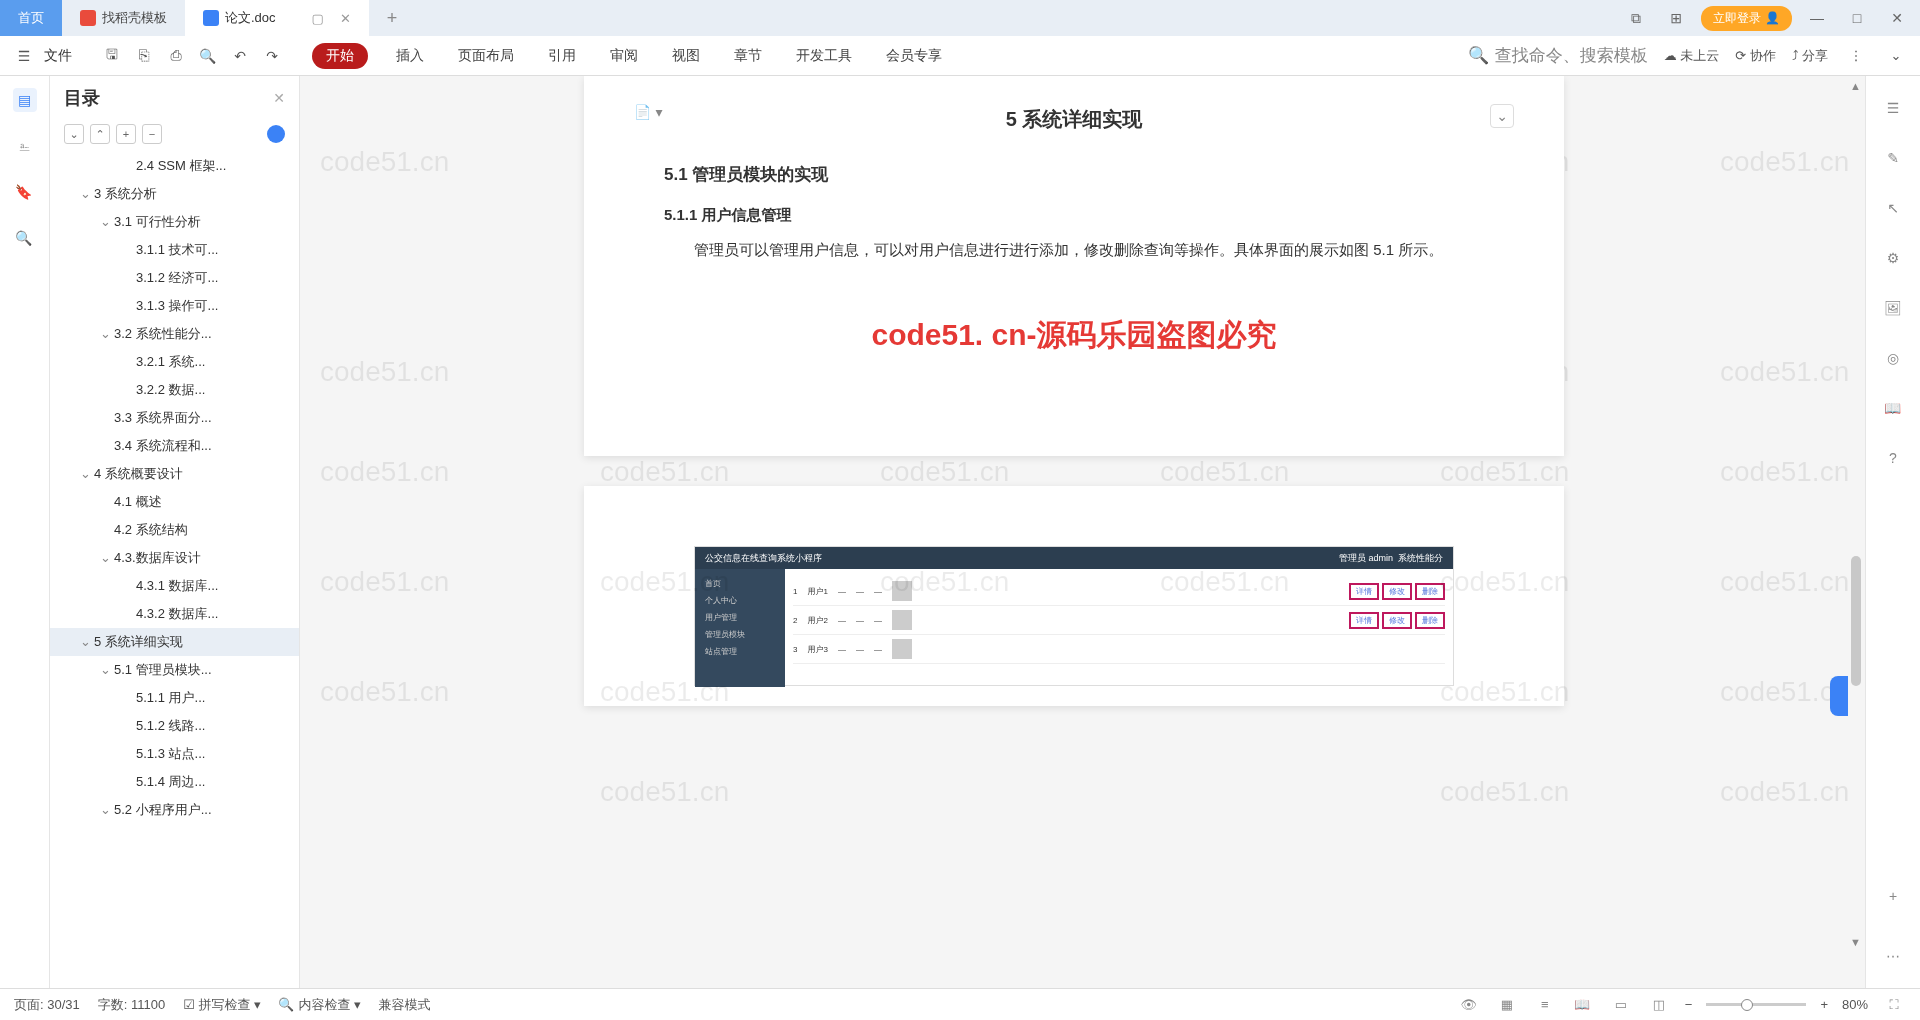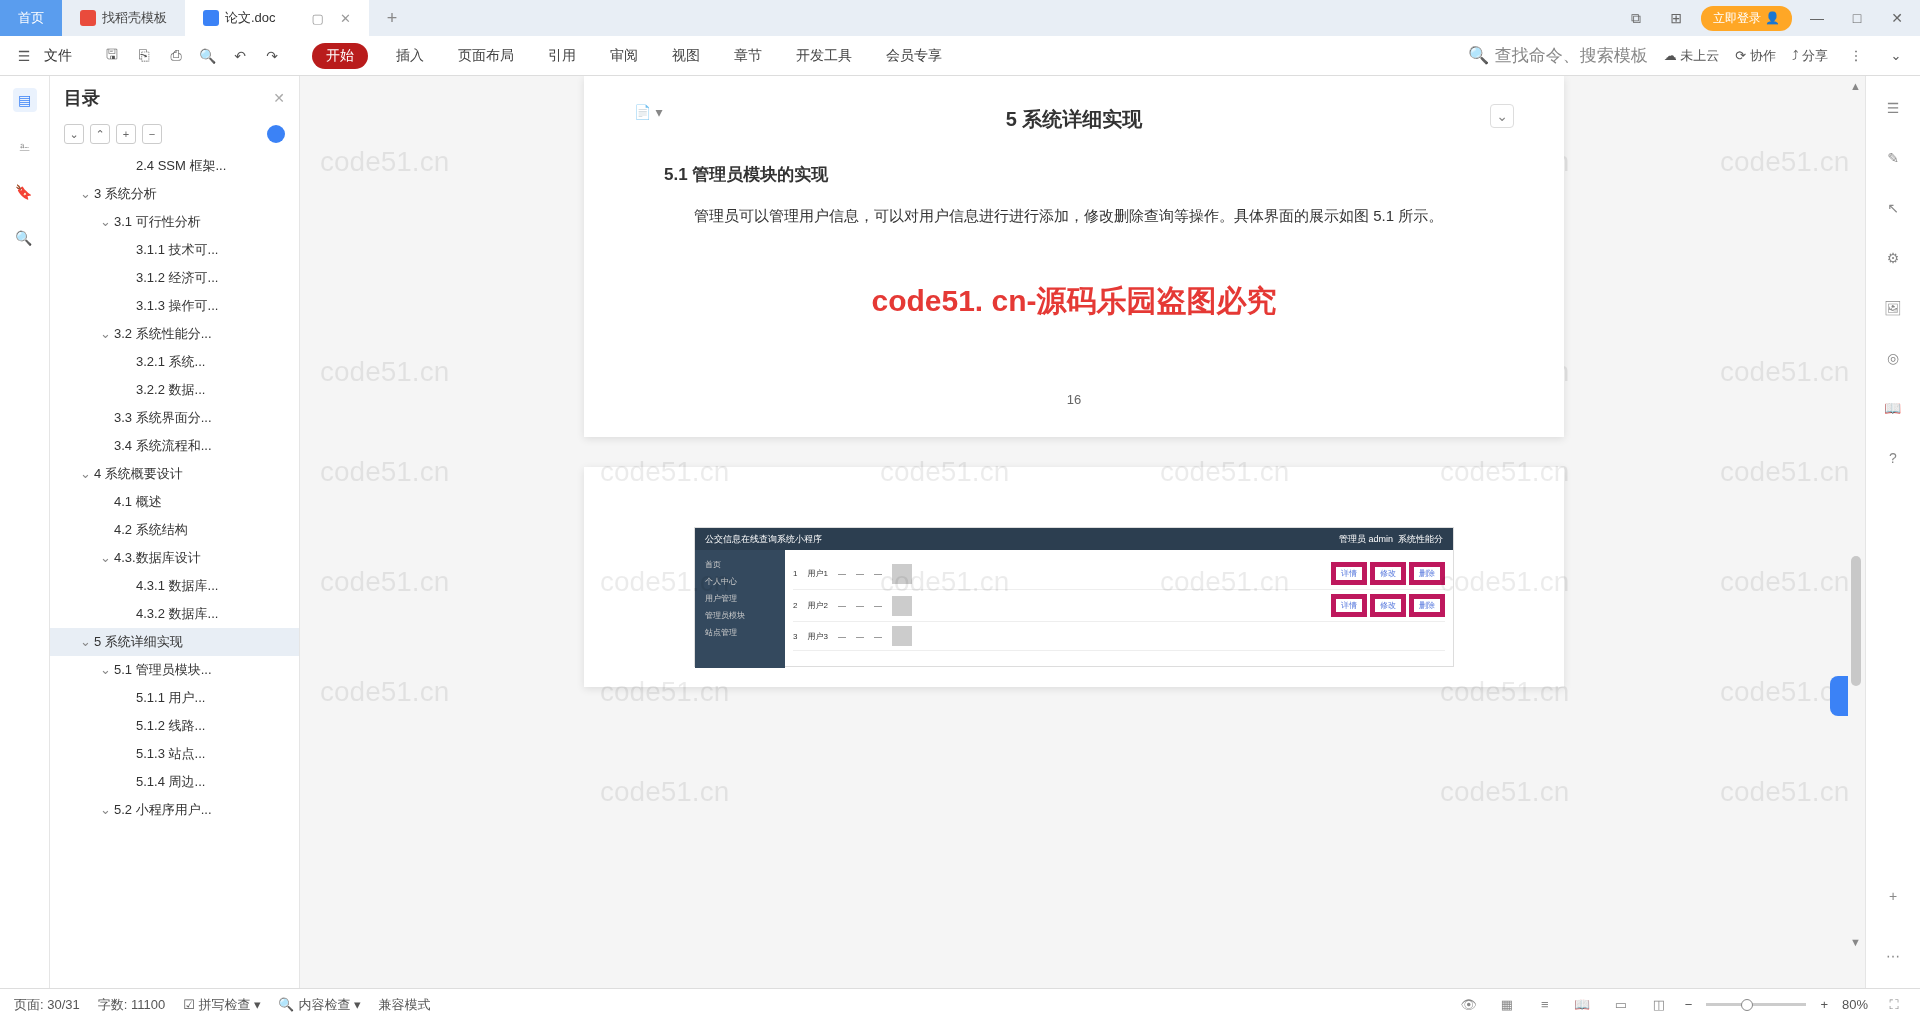--- a/index.html
+++ b/index.html
@@ -49,21 +49,21 @@
 .page2{width:980px;margin:30px auto 0;background:#fff;box-shadow:0 2px 8px rgba(0,0,0,0.1);padding:60px 80px 20px;min-height:200px}
 .embed-img{width:760px;height:140px;margin:0 auto;border:1px solid #ddd}
 .eh{background:#2c3e50;height:22px;display:flex;align-items:center;padding:0 10px;color:#fff;font-size:9px;justify-content:space-between}
 .eb{display:flex;height:118px}
 .es{width:90px;background:#34495e;color:#ccc;font-size:8px;padding:6px}
 .es div{padding:3px 4px}
 .et{flex:1;padding:8px;font-size:8px}
 .et-row{display:flex;border-bottom:1px solid #eee;padding:4px 0;gap:10px;align-items:center}
 .et-avatar{width:20px;height:20px;background:#ccc}
 .et-btns{display:flex;gap:3px;margin-left:auto}
-.et-btn{border:5px solid #be185d;padding:1px 5px;color:#57d;font-size:8px}
+.et-btn{border:2px solid #be185d;padding:1px 5px;color:#57d;font-size:8px}
 .rightbar{width:55px;border-left:1px solid #e5e5e5;display:flex;flex-direction:column;align-items:center;padding-top:20px;gap:26px}
 .rb-icon{width:24px;height:24px;color:#888;display:flex;align-items:center;justify-content:center}
 .scrollv{width:17px;background:#f5f5f5;position:relative}
 .scrollv-thumb{position:absolute;width:10px;left:3px;top:480px;height:130px;background:#c8c8c8;border-radius:5px}
 .float-tab{position:absolute;right:0;top:600px;width:18px;height:40px;background:#3b82f6;border-radius:8px 0 0 8px}
 .doc-icons{position:absolute;top:28px;left:50px}
 .doc-icons span{color:#888;margin-right:4px}
 .collapse-icon{position:absolute;top:28px;right:50px;width:24px;height:24px;border:1px solid #ddd;border-radius:4px;display:flex;align-items:center;justify-content:center;color:#888}
 .statusbar{height:32px;border-top:1px solid #ddd;display:flex;align-items:center;padding:0 14px;font-size:13px;color:#555;gap:18px;background:#fff}
 .statusbar .sb-right{margin-left:auto;display:flex;align-items:center;gap:14px}
@@ -207,23 +207,23 @@
     <div class="watermark" style="top:600px;left:1420px">code51.cn</div>
     <div class="watermark" style="top:700px;left:300px">code51.cn</div>
     <div class="watermark" style="top:700px;left:1140px">code51.cn</div>
     <div class="watermark" style="top:700px;left:1420px">code51.cn</div>
 
     <div class="page">
       <div class="doc-icons"><span>📄</span><span>▾</span></div>
       <div class="collapse-icon">⌄</div>
       <div class="doc-h1">5 系统详细实现</div>
       <div class="doc-h2">5.1  管理员模块的实现</div>
+      <div class="doc-h3">5.1.1  用户信息管理</div>
       <div class="doc-p">管理员可以管理用户信息，可以对用户信息进行进行添加，修改删除查询等操作。具体界面的展示如图 5.1 所示。</div>
       <div class="red-wm">code51. cn-源码乐园盗图必究</div>
-      <div class="page-num">16</div>
     </div>
     <div class="page2">
       <div class="embed-img">
         <div class="eh">
             <span>公交信息在线查询系统小程序</span>
             <span><span>管理员 admin</span>&nbsp;&nbsp;<span>系统性能分</span></span>
           </div>
         <div class="eb">
           <div class="es">
             <div>首页</div>

